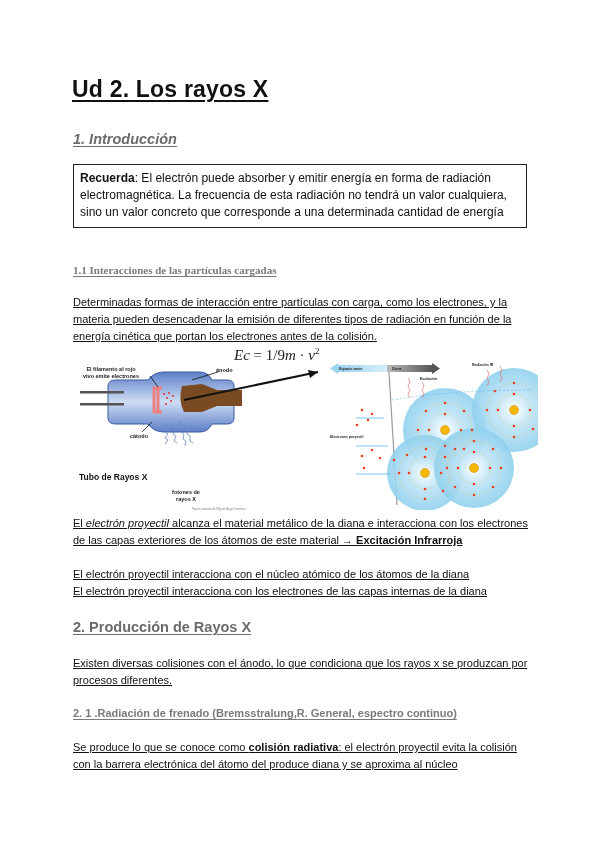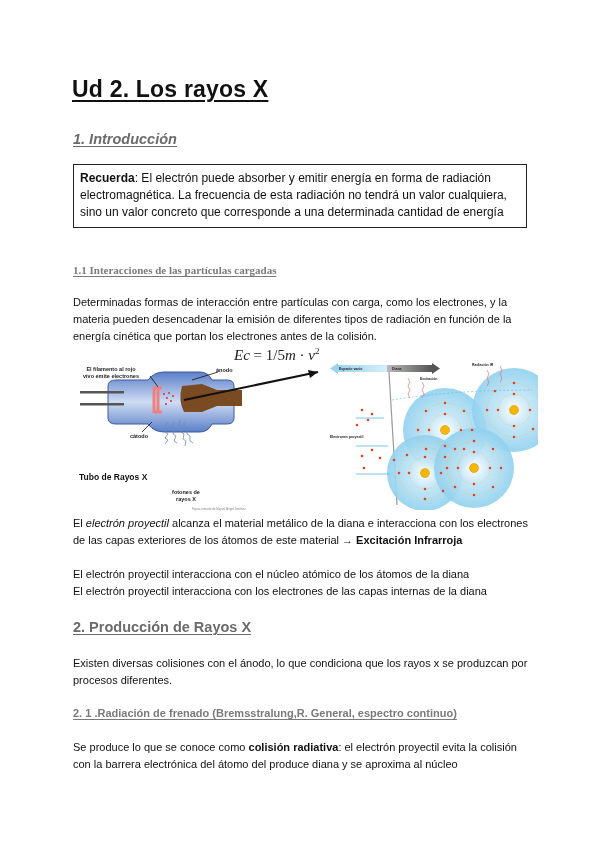--- a/index.html
+++ b/index.html
@@ -8,21 +8,21 @@
     .page { position: absolute; left: 0; top: 0; width: 600px; height: 630px; background: #fff; }
 
     .title { position: absolute; left: 72px; top: 76px; font-size: 23px; font-weight: bold;
       text-decoration: underline; text-underline-offset: 3px; text-decoration-thickness: 2px; color: #111; letter-spacing: 0.2px; }
 
     .h1 { position: absolute; left: 73px; font-size: 14.5px; font-weight: bold; color: #6b6b6b;
       text-decoration: underline; text-underline-offset: 2px; }
     .h2 { position: absolute; left: 73px; font-size: 11px; font-weight: bold; color: #7a7a7a;
       text-decoration: underline; text-underline-offset: 2px; }
 
-    .p { position: absolute; left: 73px; width: 460px; font-size: 11px; line-height: 17px; color: #111; }
+    .p { position: absolute; left: 73px; width: 460px; font-size: 11px; line-height: 17px; color: #111; text-decoration: underline; }
     .p b { font-weight: bold; }
     .p i { font-style: italic; }
 
     .box { position: absolute; left: 73px; top: 164px; width: 454px; height: 64px;
       border: 1.3px solid #222; padding: 5px 6px; font-size: 12px; line-height: 17px; color: #111; }
 
     .formula { position: absolute; left: 234px; top: 346px; font-family: "Liberation Serif", serif;
       font-size: 15px; color: #222; }
     .formula i { font-style: italic; }
 
@@ -41,21 +41,21 @@
 
   <div class="box">
     <b>Recuerda</b><span>: El electrón puede absorber y emitir energía en forma de radiación electromagnética. La frecuencia de esta radiación no tendrá un valor cualquiera, sino un valor concreto que corresponde a una determinada cantidad de energía</span>
   </div>
 
   <div class="h2" style="top:264px;font-family:Liberation Serif, serif;">1.1 Interacciones de las partículas cargadas</div>
 
   <div class="p" style="top:294px;">Determinadas formas de interacción entre partículas con carga, como los electrones, y la materia pueden desencadenar la emisión de diferentes tipos de radiación en función de la energía cinética que portan los electrones antes de la colisión.</div>
 
   <div class="formula">
-    <i>Ec</i><span> = 1/5</span><i>m</i><span> · </span><i>v</i><sup style="font-size:9px;">2</sup>
+    <i>Ec</i><span> = 1/9</span><i>m</i><span> · </span><i>v</i><sup style="font-size:9px;">2</sup>
   </div>
 
   <div class="figure">
     <svg width="466" height="150" viewBox="0 0 466 150">
       <defs>
         <radialGradient id="atom" cx="50%" cy="50%" r="50%">
           <stop offset="0%" stop-color="#ffffff"></stop>
           <stop offset="40%" stop-color="#bfe4f5"></stop>
           <stop offset="100%" stop-color="#8fd0ee"></stop>
         </radialGradient>

